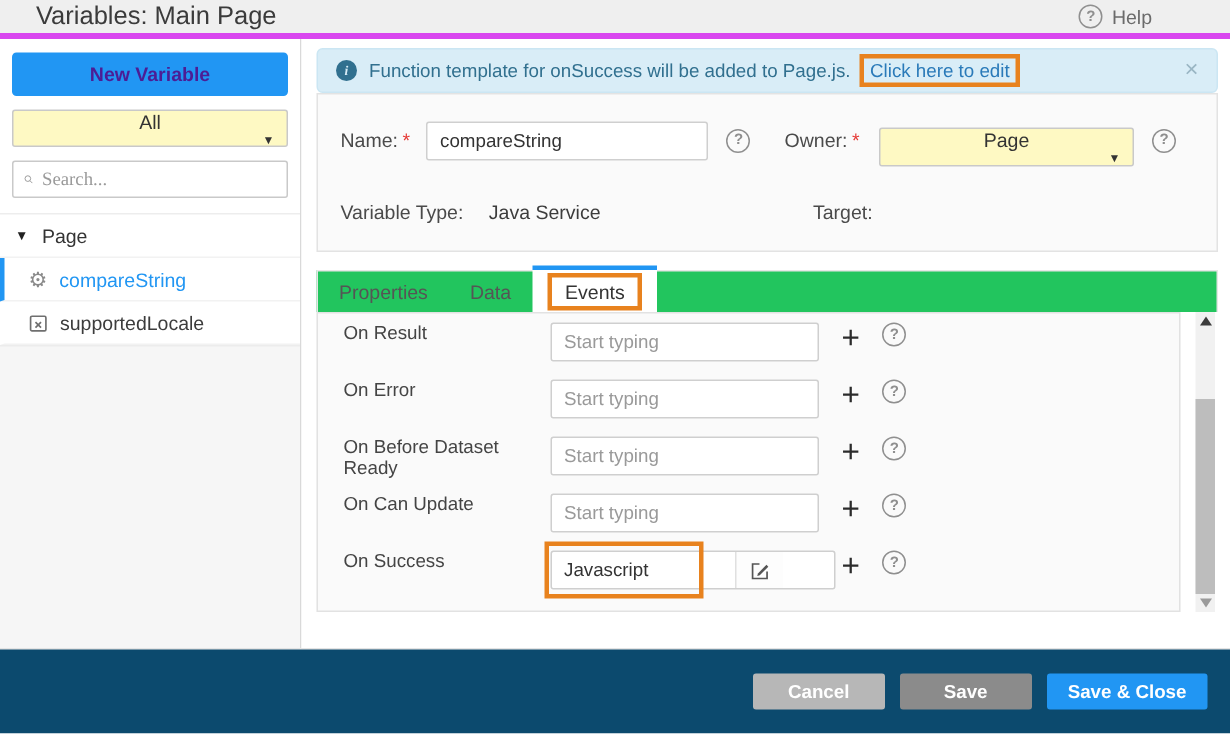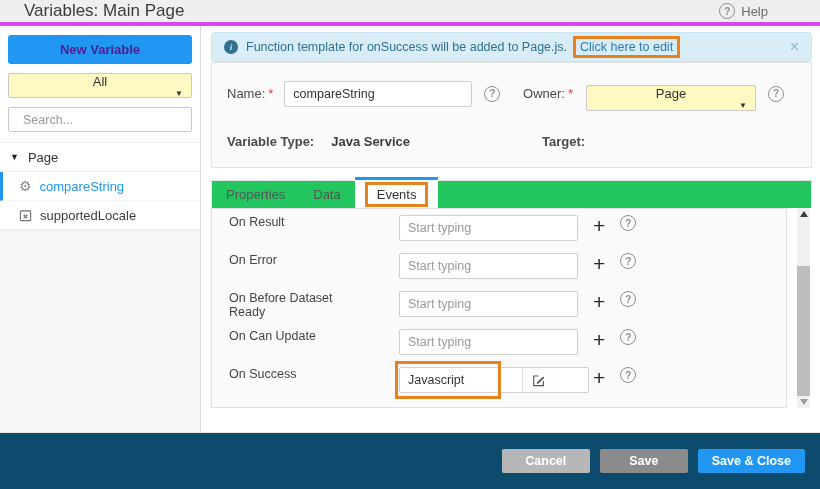--- a/index.html
+++ b/index.html
@@ -16,42 +16,42 @@
   
   .bodyrow { flex:1 1 auto; display:flex; min-height:0; }
 
   
   .sidebar { width:201px; flex:0 0 201px; border-right:1px solid #d9d9d9; display:flex; flex-direction:column; background:#fff; }
   .side-top { padding:9px 8px 0 8px; }
   .btn-new { width:100%; height:29px; background:#2196f3; color:#4c1d95; border:none; border-radius:3px; font-size:13px; font-weight:bold; cursor:pointer; font-family:"Liberation Sans",sans-serif; }
   .select-box { margin-top:9px; height:25px; border:1px solid #c9c9c9; border-radius:2px; background:#fef9c3; display:flex; align-items:center; padding:0 8px; color:#333; cursor:pointer;flex-direction:column; }
   .caret { margin-left:auto; font-size:8px; color:#333; }
   .search-box { margin-top:9px; height:25px; border:1px solid #c9c9c9; border-radius:2px; background:#fff; display:flex; align-items:center; padding:0 7px; gap:6px; }
-  .search-box input { border:none; outline:none; flex:1; font-size:12.5px; color:#333; font-family:Liberation Sans, sans-serif; background:transparent; }
+  .search-box input { border:none; outline:none; flex:1; font-size:12.5px; color:#333; font-family:Liberation Serif, serif; background:transparent; }
   .search-box input::placeholder { color:#9a9a9a; }
   .tree { margin-top:10px; border-top:1px solid #ededed; }
   .tree-group { height:29px; display:flex; align-items:center; padding:0 10px; gap:9px; color:#333; cursor:pointer; border-bottom:1px solid #f2f2f2; }
   .tri { font-size:9px; color:#222; }
   .tree-item { height:29px; display:flex; align-items:center; padding:0 10px 0 16px; gap:8px; color:#3c3c3c; cursor:pointer; border-bottom:1px solid #f2f2f2; border-left:3px solid transparent; }
   .tree-item.selected { border-left:3px solid #2196f3; color:#2196f3; }
   .gear { font-size:14px; color:#8a8a8a; line-height:1; }
   .side-fill { flex:1 1 auto; background:#f6f6f6; border-top:1px solid #ececec; }
 
   
   .main { flex:1 1 auto; padding:6px 8px 0 10px; position:relative; background:#fff; min-width:0; }
 
   .banner { height:30px; background:#d9edf7; border:1px solid #cbe6f3; border-radius:4px; display:flex; align-items:center; padding:0 12px; gap:8px; color:#31708f; font-size:12.5px; }
   .info-ic { width:14px; height:14px; border-radius:50%; background:#31708f; color:#d9edf7; font-size:9px; font-weight:bold; display:inline-flex; align-items:center; justify-content:center; font-family:"Liberation Serif",serif; font-style:italic; flex:0 0 auto; }
   .hl-box { border:3px solid #e8821e; }
   .banner-link { color:#2a7ab9; cursor:pointer; padding:1px 4px; margin-left:-2px; white-space:nowrap; }
   .banner-close { margin-left:auto; color:#9ab6c4; font-size:16px; cursor:pointer; line-height:1; }
 
   .formbox { background:#fafafa; border:1px solid #e3e3e3; padding:13px 15px 18px 15px; }
   .frow { display:flex; align-items:center; }
-  .frow + .frow { margin-top:23px;font-weight:bold; }
+  .frow + .frow { margin-top:23px; }
   .flabel { color:#4a4a4a; white-space:nowrap; }
   .req { color:#e53935; margin-left:3px; }
   .txt-input { height:26px; border:1px solid #cfcfcf; border-radius:2px; background:#fff; padding:0 8px; font-size:12.5px; color:#333; font-family:"Liberation Sans",sans-serif; outline:none; }
   .txt-input::placeholder { color:#9a9a9a; }
   .name-input { width:188px; margin-left:11px; }
   .owner-sel { width:170px; margin-left:13px; height:26px; }
   .owner-group { margin-left:auto; display:flex; align-items:center; margin-right:12px; }
   .qgap { margin-left:12px; }
   .ftext { color:#3c3c3c; margin-left:17px; }
   .vt-cell { width:300px; display:flex; align-items:center; }
@@ -60,21 +60,21 @@
   .tabbar { margin-top:12px; height:28px; background:#22c55e; border:1px solid #e6e6e6; border-bottom:none; display:flex; align-items:flex-end; }
   .tab { padding:0 14px; height:28px; display:flex; align-items:center; color:#555; cursor:pointer; }
   .tab-active { background:#fff; border-top:3px solid #2196f3; height:31px; margin-top:-3px; position:relative; z-index:2; color:#333; }
   .tab-active .tab-hl { border:3px solid #e8821e; padding:2px 9px; margin:0 -4px; }
 
   
   .events-wrap { position:relative; }
   .events { background:#fafafa; border:1px solid #e2e2e2; width:576px; height:200px; padding:6px 0 0 0; }
   .erow { height:38px; display:flex; align-items:flex-start; padding-left:17px; }
   .elabel { flex:0 0 138px; color:#444; font-size:12.5px; }
-  .einput-wrap { position:relative; width:156px; display:flex;margin-left:32px; }
+  .einput-wrap { position:relative; width:156px; display:flex; }
   .erow .txt-input { width:190px; }
   .success-input { padding-right:34px; }
   .edit-btn { position:absolute; right:1px; top:1px; bottom:1px; width:32px; border-left:1px solid #e0e0e0; background:#fdfdfd; display:flex; align-items:center; justify-content:center; cursor:pointer; }
   .js-hl { position:absolute; left:-4px; top:-6px; height:38px; width:106px; border:3px solid #e8821e; pointer-events:none; z-index:3; }
   .plus { margin-left:38px; font-size:21px; font-weight:300; color:#2b2b2b; cursor:pointer; line-height:1; }
   .erow .qmark { margin-left:15px; cursor:pointer; }
 
   
   .vscroll { position:absolute; right:2px; top:0; width:13px; height:200px; background:#f1f1f1; display:flex; flex-direction:column; align-items:center; }
   .sb-up { margin-top:3px; width:0; height:0; border-left:4px solid transparent; border-right:4px solid transparent; border-bottom:6px solid #3c3c3c; }

